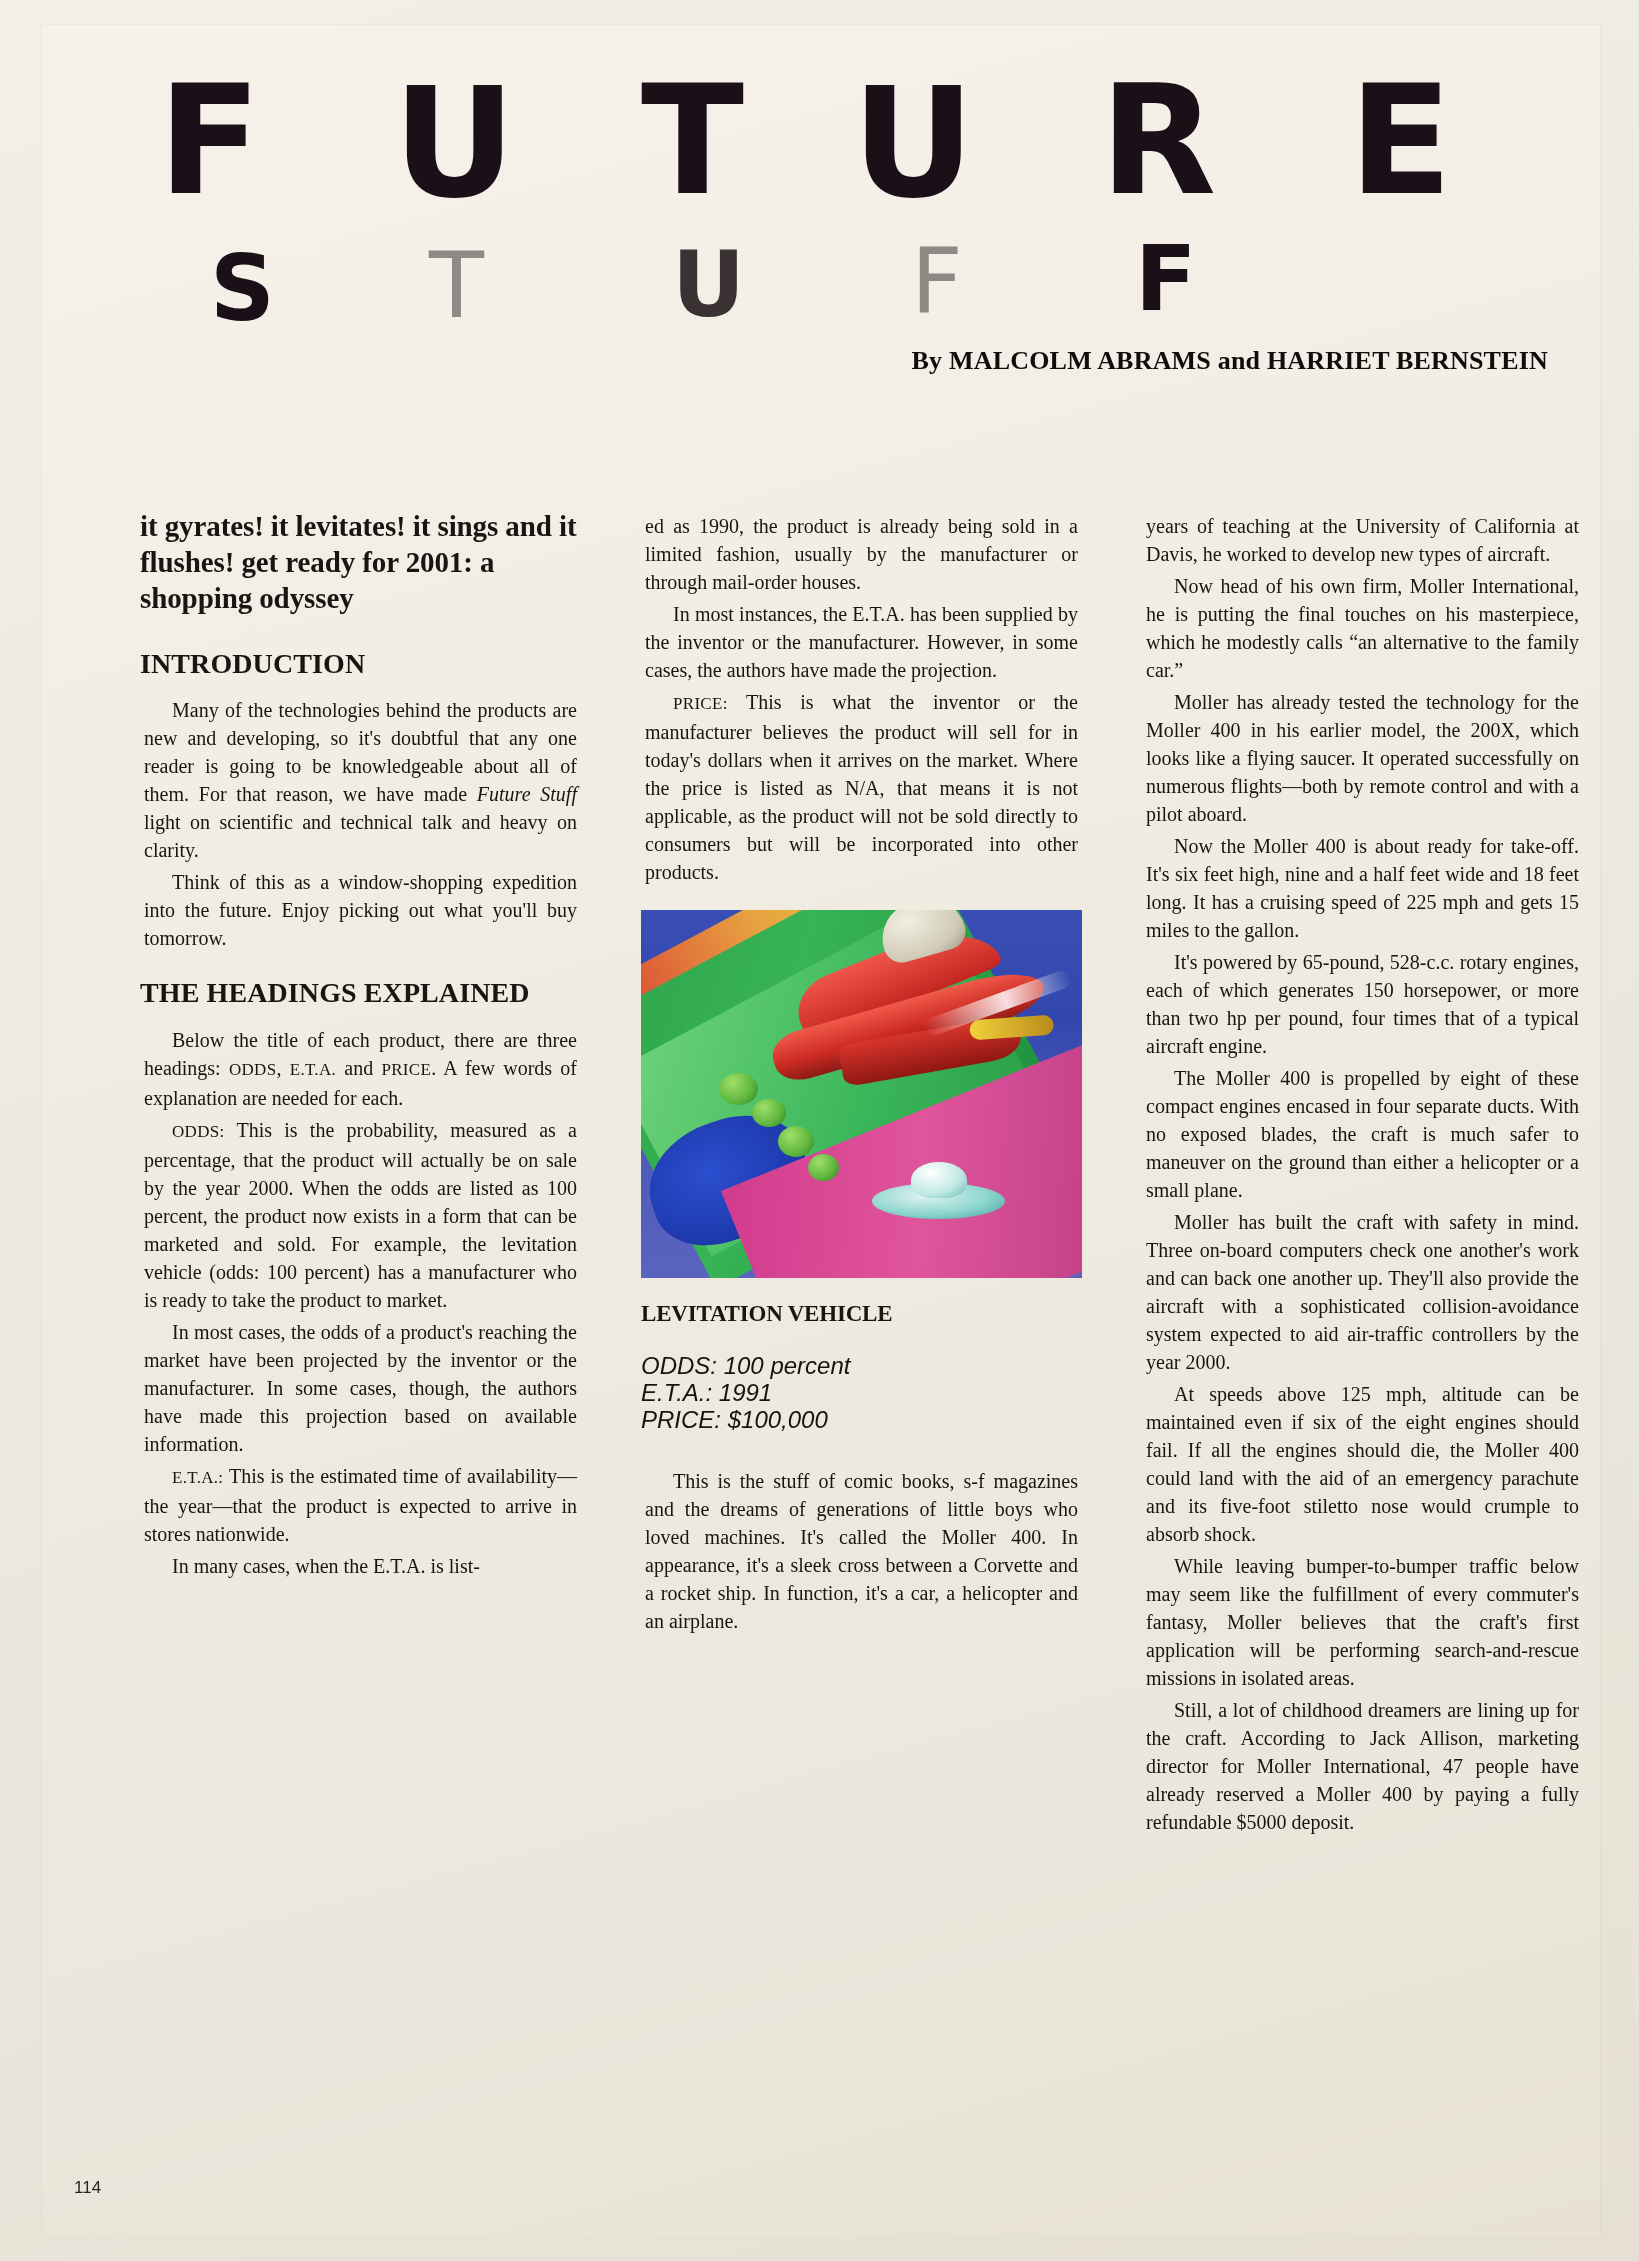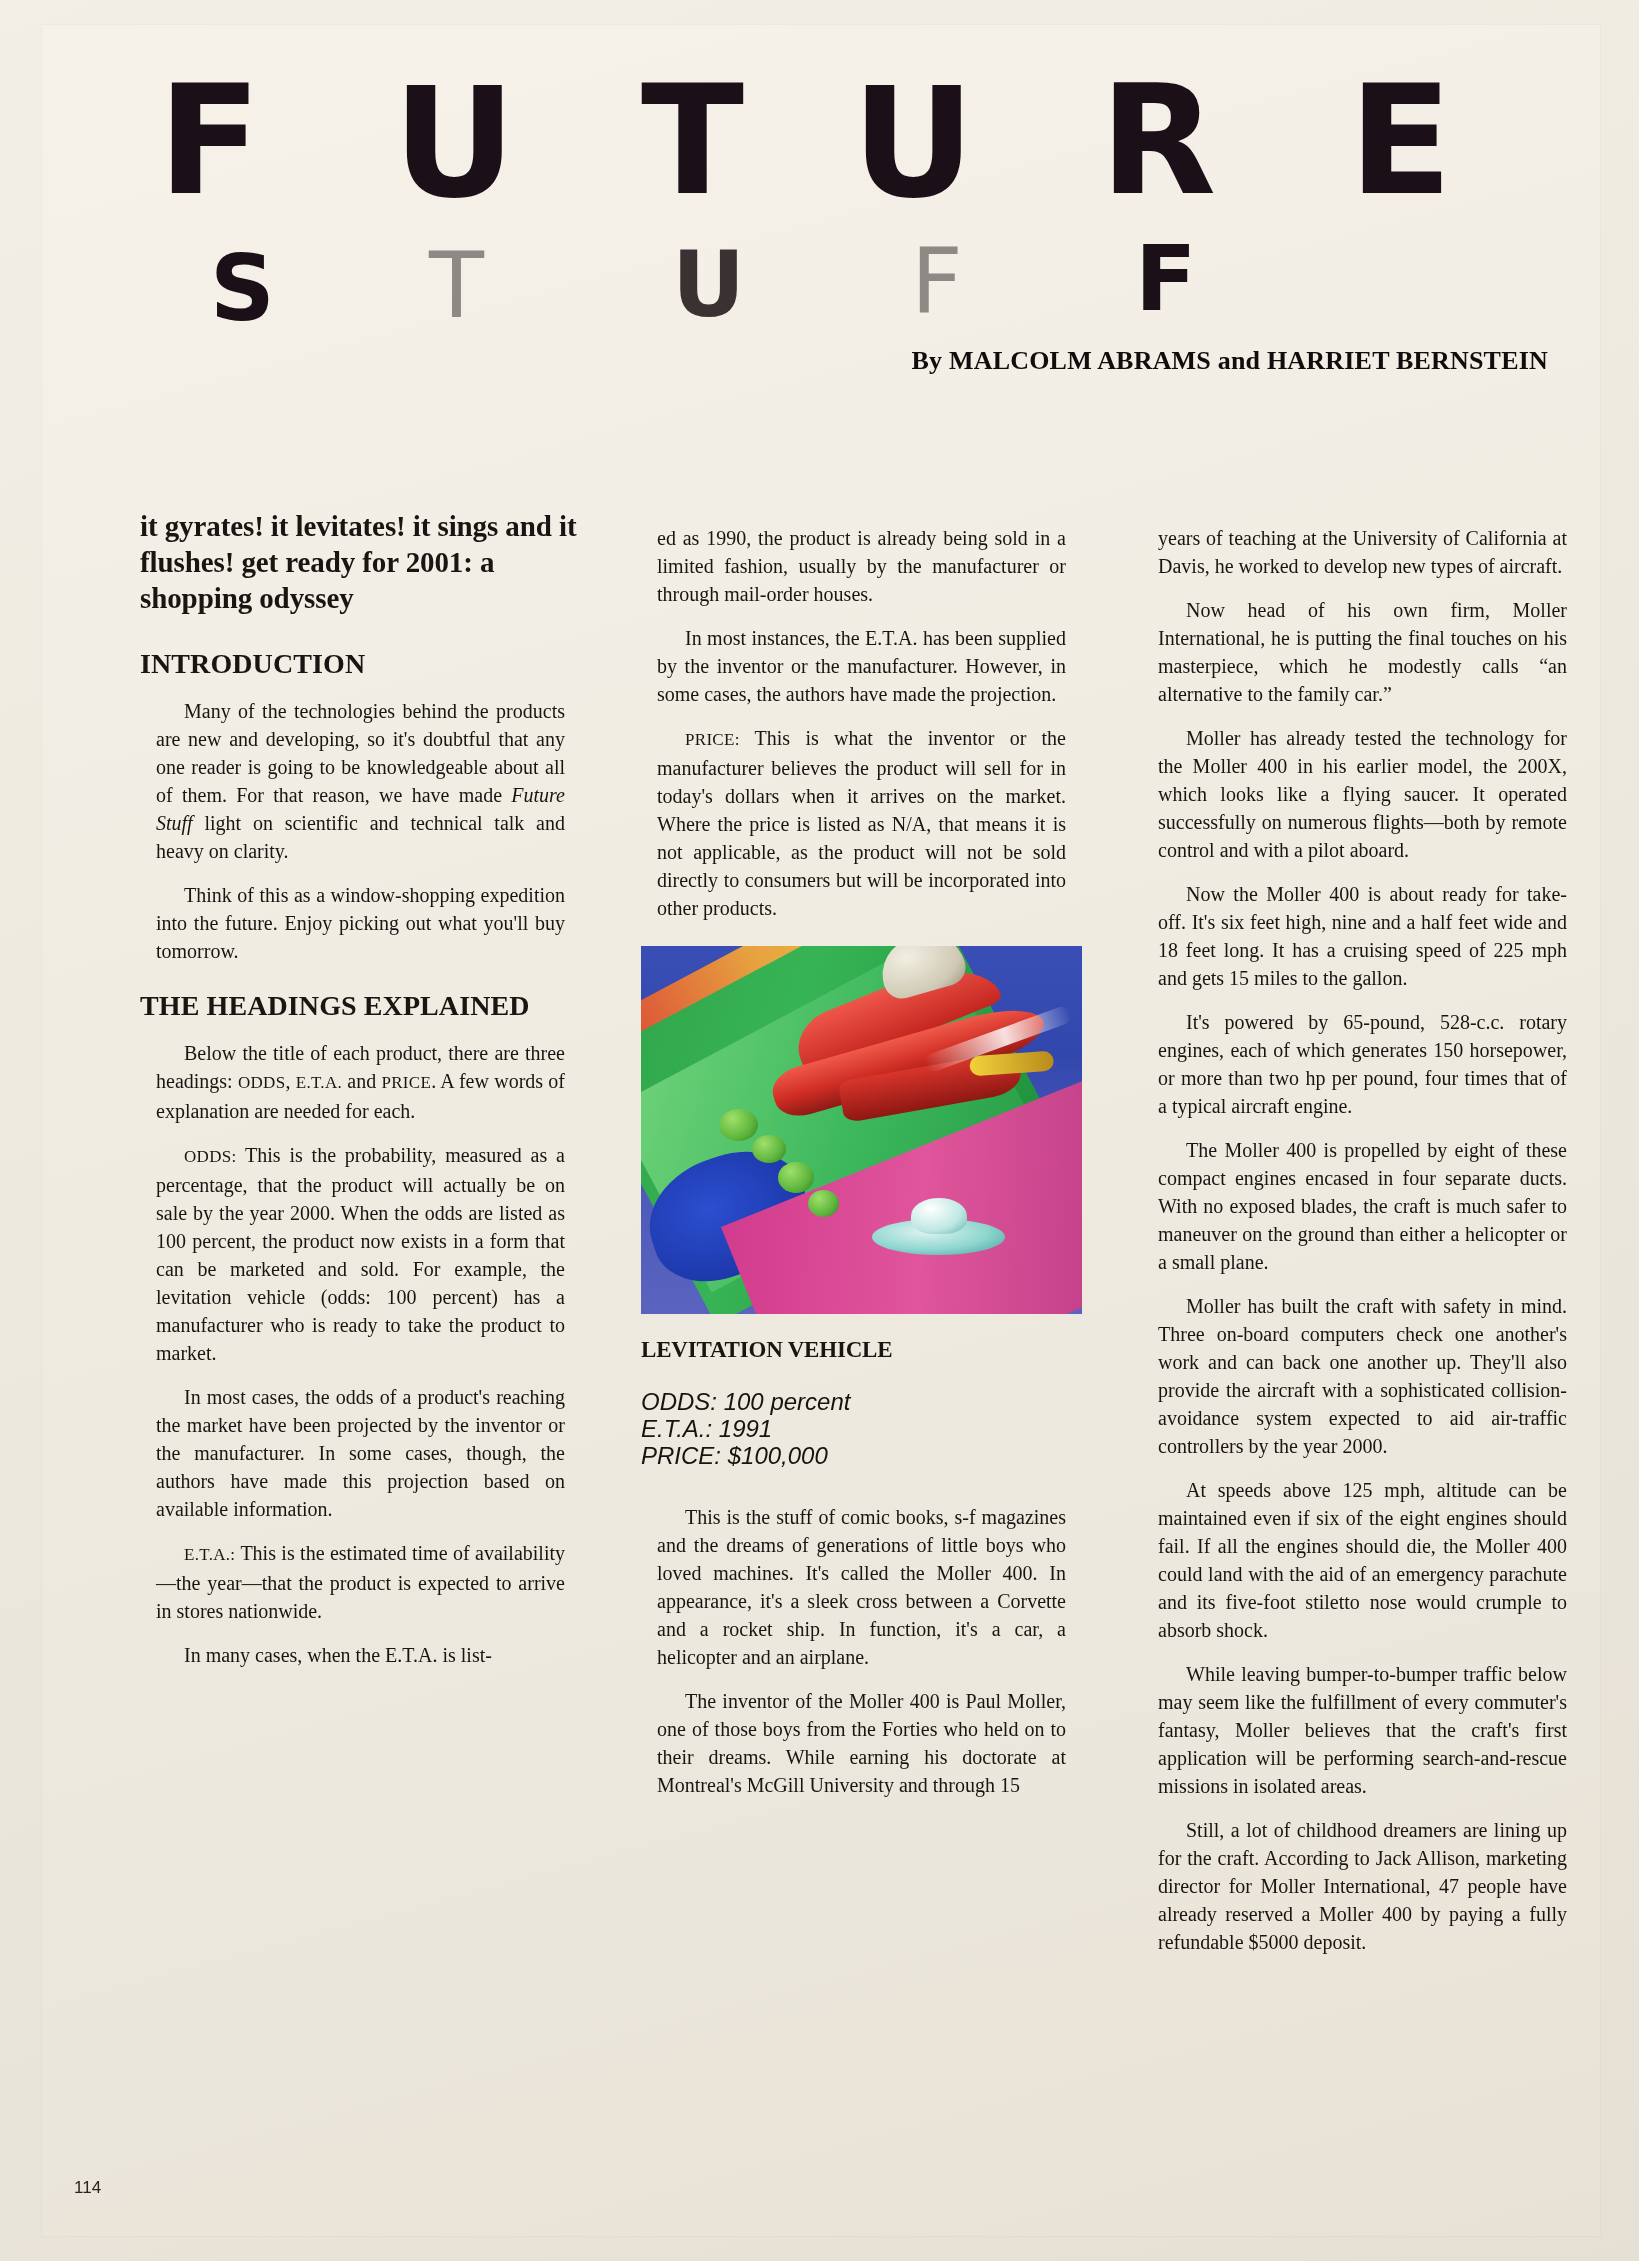--- a/index.html
+++ b/index.html
@@ -123,21 +123,21 @@
   .sec-head {
     font-family: "Liberation Serif", serif;
     font-weight: 700;
     font-size: 28px;
     line-height: 34px;
     margin: 24px 0 15.4px 0;
     letter-spacing: 0.1px;
     text-align: left;
   }
   p {
-    margin: 16px;
+    margin: 4px;
     text-indent: 28px;
   }
   p.noindent { text-indent: 0; }
   .sc {
     font-variant: small-caps;
     font-size: 17px;
     letter-spacing: 0.3px;
   }
   .ital { font-style: italic; }
 
@@ -378,21 +378,20 @@
 
         <div class="art-head">LEVITATION VEHICLE</div>
 
         <div class="specs">
           <div>ODDS: 100 percent</div>
           <div>E.T.A.: 1991</div>
           <div>PRICE: $100,000</div>
         </div>
 
         <p>This is the stuff of comic books, s-f magazines and the dreams of generations of little boys who loved machines. It's called the Moller 400. In appearance, it's a sleek cross between a Corvette and a rocket ship. In function, it's a car, a helicopter and an airplane.</p>
-        <p>The inventor of the Moller 400 is Paul Moller, one of those boys from the Forties who held on to their dreams. While earning his doctorate at Montreal's McGill University and through 15</p>
       </div>
 
       <div class="col col3">
         <p class="noindent">years of teaching at the University of California at Davis, he worked to develop new types of aircraft.</p>
         <p>Now head of his own firm, Moller International, he is putting the final touches on his masterpiece, which he modestly calls “an alternative to the family car.”</p>
         <p>Moller has already tested the technology for the Moller 400 in his earlier model, the 200X, which looks like a flying saucer. It operated successfully on numerous flights—both by remote control and with a pilot aboard.</p>
         <p>Now the Moller 400 is about ready for take-off. It's six feet high, nine and a half feet wide and 18 feet long. It has a cruising speed of 225 mph and gets 15 miles to the gallon.</p>
         <p>It's powered by 65-pound, 528-c.c. rotary engines, each of which generates 150 horsepower, or more than two hp per pound, four times that of a typical aircraft engine.</p>
         <p>The Moller 400 is propelled by eight of these compact engines encased in four separate ducts. With no exposed blades, the craft is much safer to maneuver on the ground than either a helicopter or a small plane.</p>
         <p>Moller has built the craft with safety in mind. Three on-board computers check one another's work and can back one another up. They'll also provide the aircraft with a sophisticated collision-avoidance system expected to aid air-traffic controllers by the year 2000.</p>

